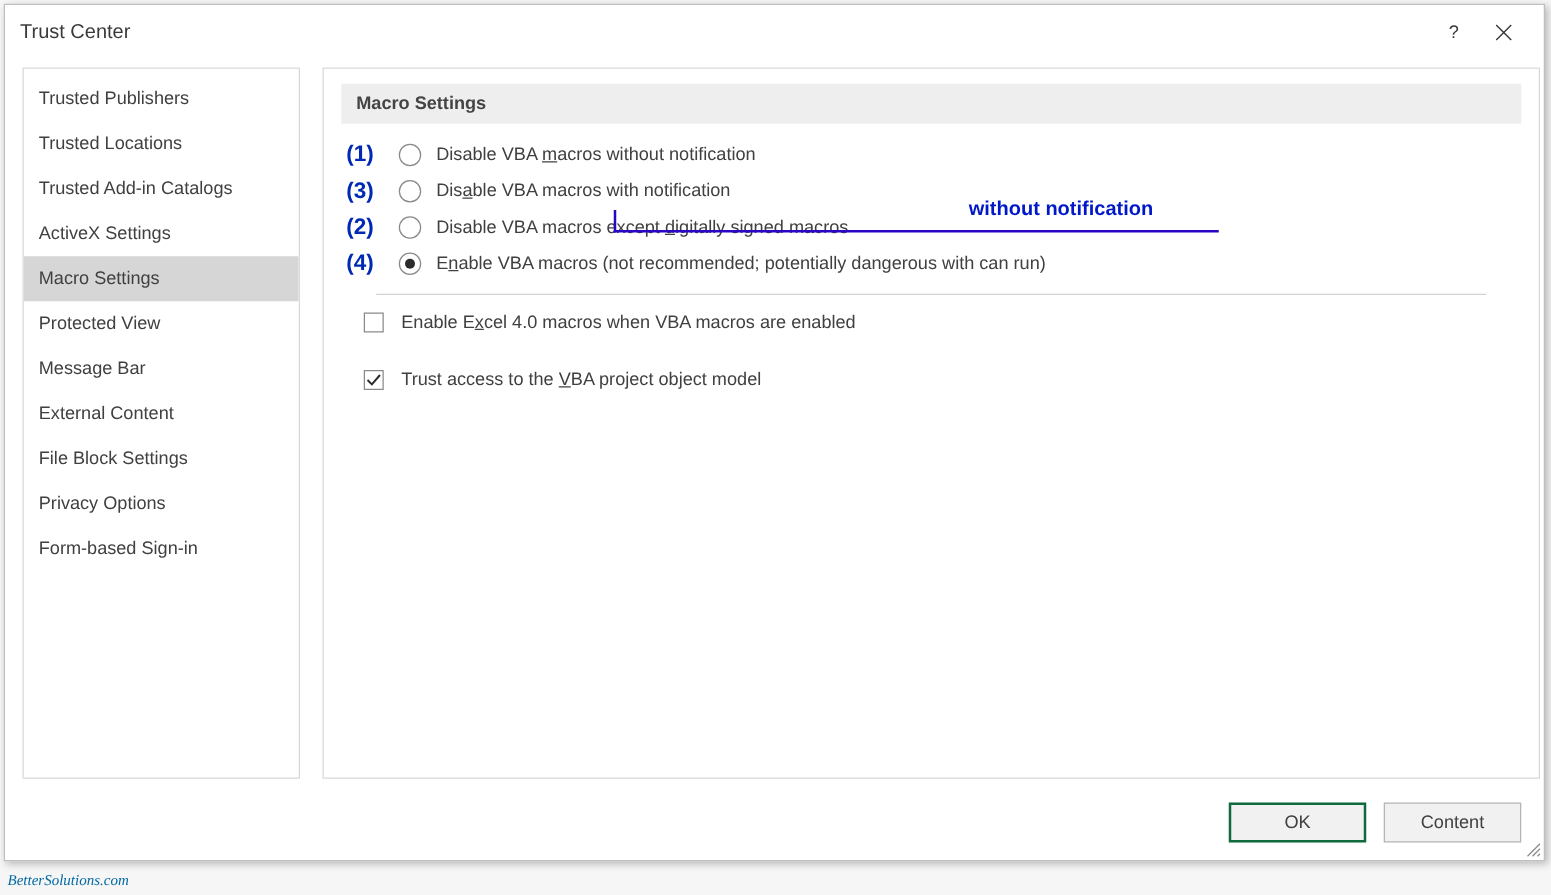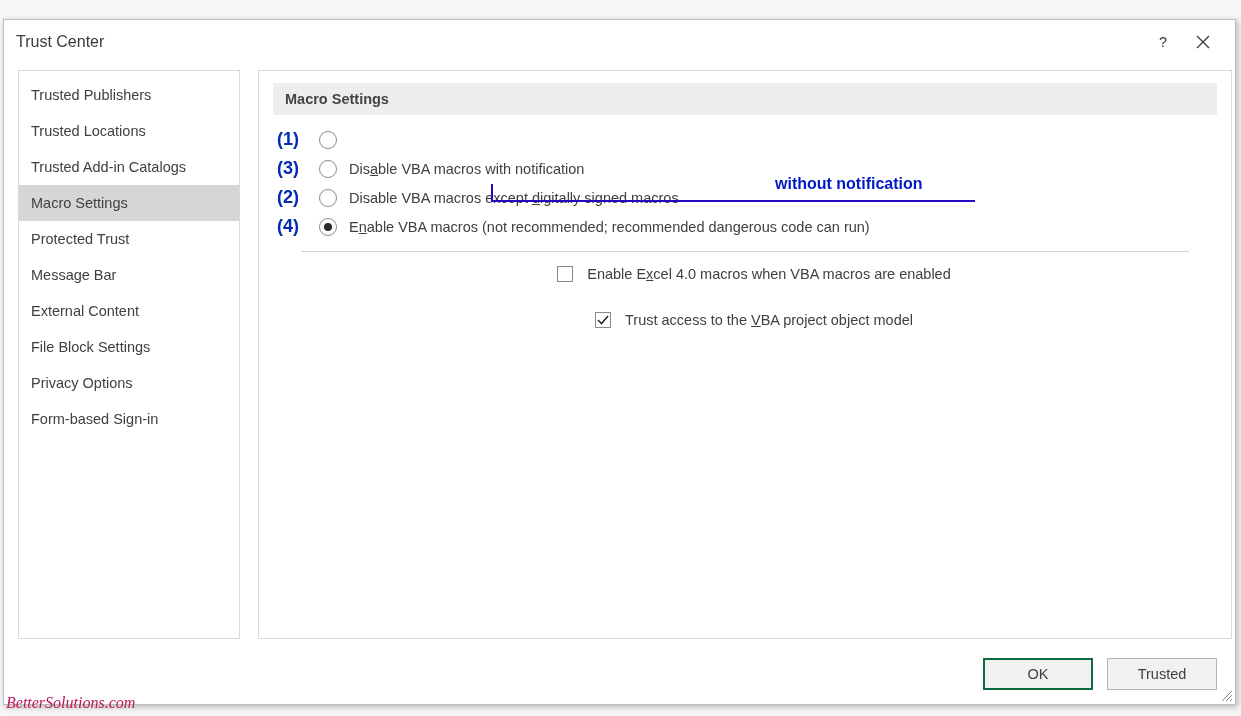--- a/index.html
+++ b/index.html
@@ -10,21 +10,21 @@
     color: #404040;
     background: #f6f6f6;
     width: 1241px;
     height: 716px;
     position: relative;
   }
 
   
   .dialog {
     position: absolute;
-    left: 3px; top: 19px;
+    left: 3px; top: 3px;
     width: 1233px; height: 686px;
     background: #ffffff;
     border: 1px solid #bfbfbf;
     box-shadow: 2px 2px 6px rgba(0,0,0,0.25);
   }
 
   .titlebar {
     height: 44px;
     display: flex;
     align-items: center;
@@ -118,21 +118,20 @@
     border: none;
     border-top: 1px solid #d2d2d2;
     margin: 14px 28px 14px 28px;
   }
 
   .chk-row {
     display: flex;
     align-items: center;
     column-gap: 14px;
     margin: 8px 0 8px 18px;
-    justify-content: center;
   }
   .chk {
     width: 16px; height: 16px;
     border: 1.5px solid #8a8a8a;
     display: inline-flex;
     align-items: center; justify-content: center;
     flex: 0 0 auto;
   }
   .chk svg { display: none; }
   .chk.checked svg { display: block; }
@@ -173,22 +172,22 @@
     width: 14px; height: 14px;
   }
   .resize-grip svg line { stroke: #8a8a8a; stroke-width: 1; }
 
   
   .watermark {
     position: absolute;
     left: 6px; bottom: 4px;
     font-family: "Segoe Script", "Comic Sans MS", cursive;
     font-style: italic;
-    color: #be185d;
-    font-size: 16px;
+    color: #0369a1;
+    font-size: 12px;
   }
 </style>
 </head>
 <body>
 
 <div class="dialog">
 
   <div class="titlebar">
     <div class="title">Trust Center</div>
     <div class="tb-btn">?</div>
@@ -199,36 +198,40 @@
       </svg>
     </div>
   </div>
 
   <div class="body">
 
     <div class="sidebar">
       <div class="sidebar-item">Trusted Publishers</div>
       <div class="sidebar-item">Trusted Locations</div>
       <div class="sidebar-item">Trusted Add-in Catalogs</div>
+      <div class="sidebar-item">ActiveX Settings</div>
       <div class="sidebar-item selected">Macro Settings</div>
-      <div class="sidebar-item">Protected Trust</div>
+      <div class="sidebar-item">Protected View</div>
       <div class="sidebar-item">Message Bar</div>
       <div class="sidebar-item">External Content</div>
       <div class="sidebar-item">File Block Settings</div>
       <div class="sidebar-item">Privacy Options</div>
       <div class="sidebar-item">Form-based Sign-in</div>
     </div>
 
     <div class="content">
 
       <div class="section-header">Macro Settings</div>
 
       <div class="opt-row">
         <span class="num-anno">(1)</span>
         <span class="radio"></span>
+        <span class="opt-label">
+          <span>Disable VBA </span><span class="mn">m</span><span>acros without notification</span>
+        </span>
       </div>
 
       <div class="opt-row">
         <span class="num-anno">(3)</span>
         <span class="radio"></span>
         <span class="opt-label">
           <span>Dis</span><span class="mn">a</span><span>ble VBA macros with notification</span>
         </span>
       </div>
 
@@ -239,21 +242,21 @@
           <span>Disable VBA macros except </span><span class="mn">d</span><span>igitally signed macros</span>
         </span>
       </div>
 
       <div class="opt-row">
         <span class="num-anno">(4)</span>
         <span class="radio checked">
             <span class="dot"></span>
           </span>
         <span class="opt-label">
-          <span>E</span><span class="mn">n</span><span>able VBA macros (not recommended; recommended dangerous code can run)</span>
+          <span>E</span><span class="mn">n</span><span>able VBA macros (not recommended; potentially dangerous with can run)</span>
         </span>
       </div>
 
       <hr class="sep">
 
       <div class="chk-row">
         <span class="chk">
           
         </span>
         <span class="opt-label">
@@ -276,21 +279,21 @@
       </div>
 
       <div class="anno-callout" style="left:516px; top:104px;">without notification</div>
       <div class="anno-line" style="left:232px; top:113px; width:484px; height:18px;"></div>
 
     </div>
   </div>
 
   <div class="footer">
     <div class="btn primary">OK</div>
-    <div class="btn">Trusted</div>
+    <div class="btn">Content</div>
   </div>
 
   <div class="resize-grip">
     <svg width="14" height="14" viewBox="0 0 14 14">
       <line x1="3" y1="13" x2="13" y2="3"></line>
       <line x1="7" y1="13" x2="13" y2="7"></line>
       <line x1="11" y1="13" x2="13" y2="11"></line>
     </svg>
   </div>
 

